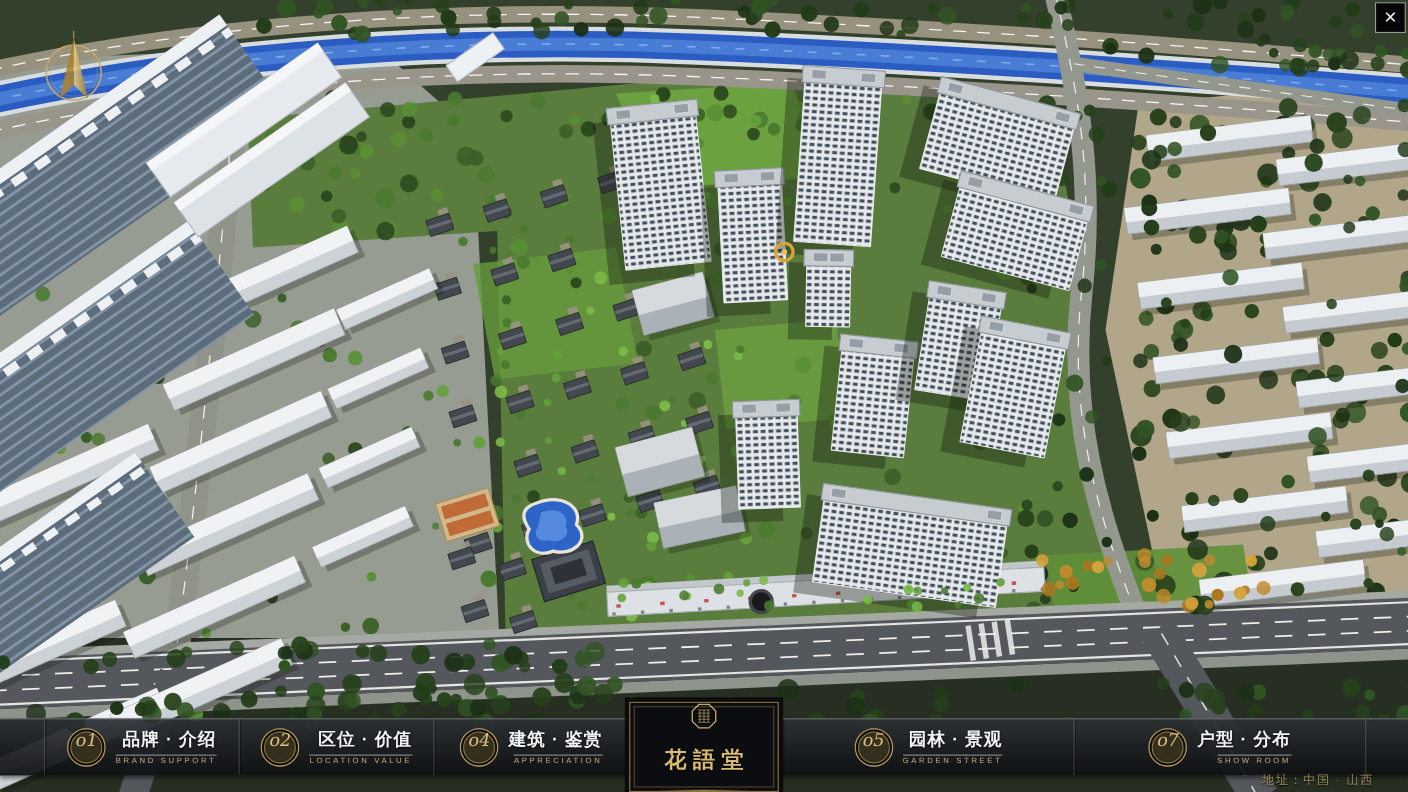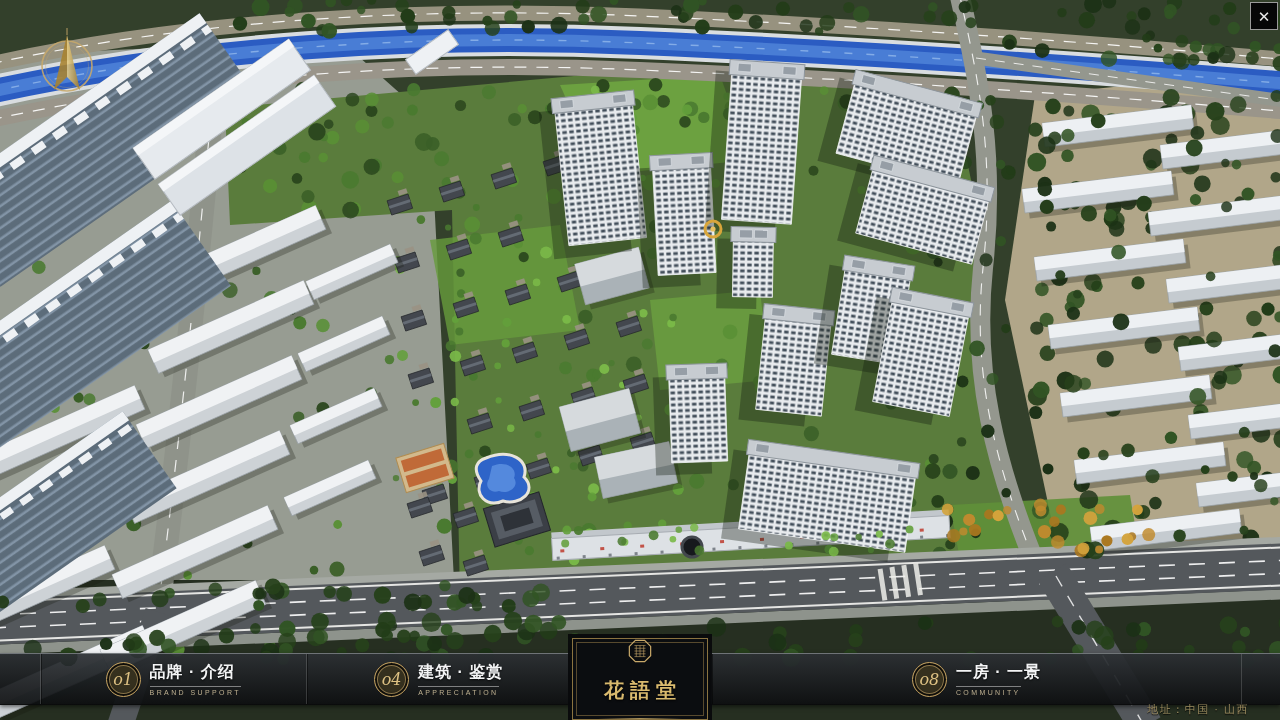--- a/index.html
+++ b/index.html
@@ -18,25 +18,25 @@
     border-top:1px solid rgba(190,196,202,.55);border-bottom:1px solid rgba(0,0,0,.75);
     box-shadow:0 2px 4px rgba(0,0,0,.5);}
   .nav-side{flex:1;display:flex;align-items:stretch;}
   .nav-side.left{padding-left:40px;}
   .nav-side.right{padding-right:38px;}
   .nav-item{flex:1;display:flex;align-items:center;justify-content:center;gap:9px;cursor:pointer;
     border-left:1px solid rgba(255,255,255,.16);box-shadow:inset 1px 0 0 rgba(0,0,0,.45);}
   .nav-side.left{border-left:0;}
   .nav-side.right .nav-item:last-child{border-right:1px solid rgba(255,255,255,.16);}
   .badge{flex:0 0 auto;width:33px;height:33px;border-radius:50%;border:1px solid #c2a060;
-    display:flex;align-items:center;justify-content:center;
+    display:flex;justify-content:center;
     background:radial-gradient(circle at 50% 45%,#35301e 50%,#16140e 100%);
     box-shadow:inset 0 0 0 2px #0f0e0a,inset 0 0 0 3px rgba(201,169,106,.6);}
   .badge i{font-family:"DejaVu Serif",serif;font-style:italic;font-size:16px;color:#ddc183;}
-  .labels{display:flex;flex-direction:column;align-items:flex-start;}
+  .labels{display:flex;flex-direction:column;align-items:flex-end;}
   .zh{font-weight:bold;font-size:16px;letter-spacing:1px;color:#f3f4f5;white-space:nowrap;
       text-shadow:0 1px 2px rgba(0,0,0,.8);}
   .en{font-size:7px;letter-spacing:2.4px;color:#bfb191;white-space:nowrap;margin-top:3px;
       padding-top:2px;border-top:1px solid rgba(230,230,230,.5);text-align:center;}
 
   
   .logo-spacer{flex:0 0 140px;}
   .logo-box{position:absolute;left:50%;top:638px;transform:translateX(-50%);width:134px;height:80px;
     background:#0b0d10;border:1px solid #8a7340;z-index:6;cursor:pointer;
     box-shadow:0 0 0 4px rgba(8,10,12,.95),inset 0 0 0 3px #0b0d10,inset 0 0 0 4px rgba(165,135,75,.5);
@@ -1283,37 +1283,55 @@
         <span class="badge">
             <i>o1</i>
           </span>
         <span class="labels">
             <span class="zh">品牌 · 介绍</span>
             <span class="en">BRAND SUPPORT</span>
           </span>
       </div>
       <div class="nav-item">
         <span class="badge">
+            <i>o2</i>
+          </span>
+        <span class="labels">
+            <span class="zh">区位 · 价值</span>
+            <span class="en">LOCATION VALUE</span>
+          </span>
+      </div>
+      <div class="nav-item">
+        <span class="badge">
             <i>o4</i>
           </span>
         <span class="labels">
             <span class="zh">建筑 · 鉴赏</span>
             <span class="en">APPRECIATION</span>
           </span>
       </div>
     </div>
     <div class="logo-spacer"></div>
     <div class="nav-side right">
       <div class="nav-item">
         <span class="badge">
-            <i>o8</i>
+            <i>o5</i>
           </span>
         <span class="labels">
-            <span class="zh">一房 · 一景</span>
-            <span class="en">COMMUNITY</span>
+            <span class="zh">园林 · 景观</span>
+            <span class="en">GARDEN STREET</span>
+          </span>
+      </div>
+      <div class="nav-item">
+        <span class="badge">
+            <i>o7</i>
+          </span>
+        <span class="labels">
+            <span class="zh">户型 · 分布</span>
+            <span class="en">SHOW ROOM</span>
           </span>
       </div>
     </div>
   </div>
 
   <div class="logo-box">
     <svg width="26" height="26" viewBox="0 0 26 26">
       <polygon points="8,1.5 18,1.5 24.5,8 24.5,18 18,24.5 8,24.5 1.5,18 1.5,8" fill="none" stroke="#c9a96a" stroke-width="1.3"></polygon>
       <path d="M7,7 h12 M7,10 h12 M7,13 h12 M7,16 h12 M7,19 h12 M9,7 v12 M13,7 v12 M17,7 v12" stroke="#c9a96a" stroke-width=".8" opacity=".8" fill="none"></path>
     </svg>

